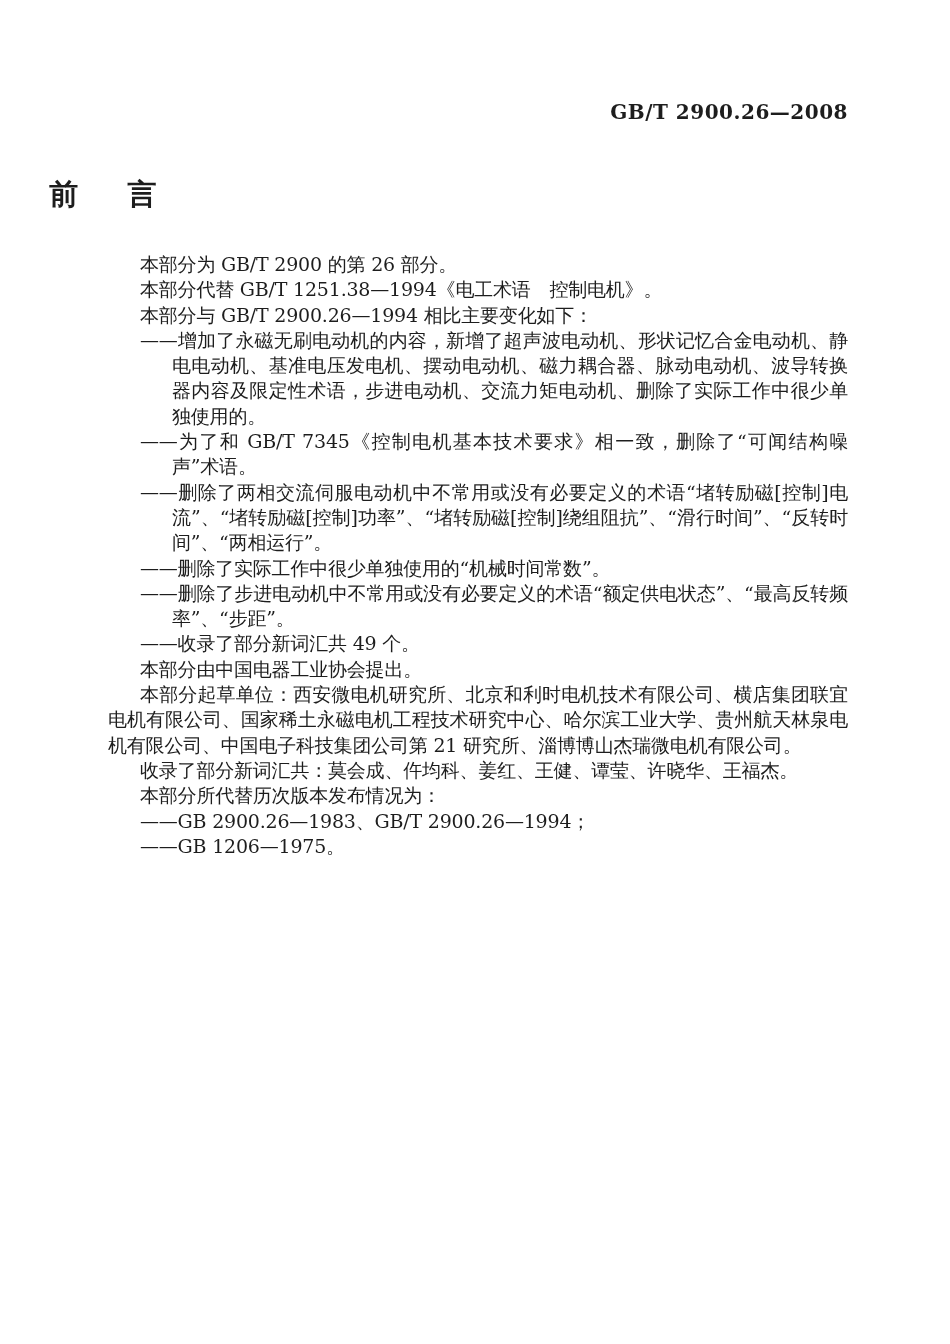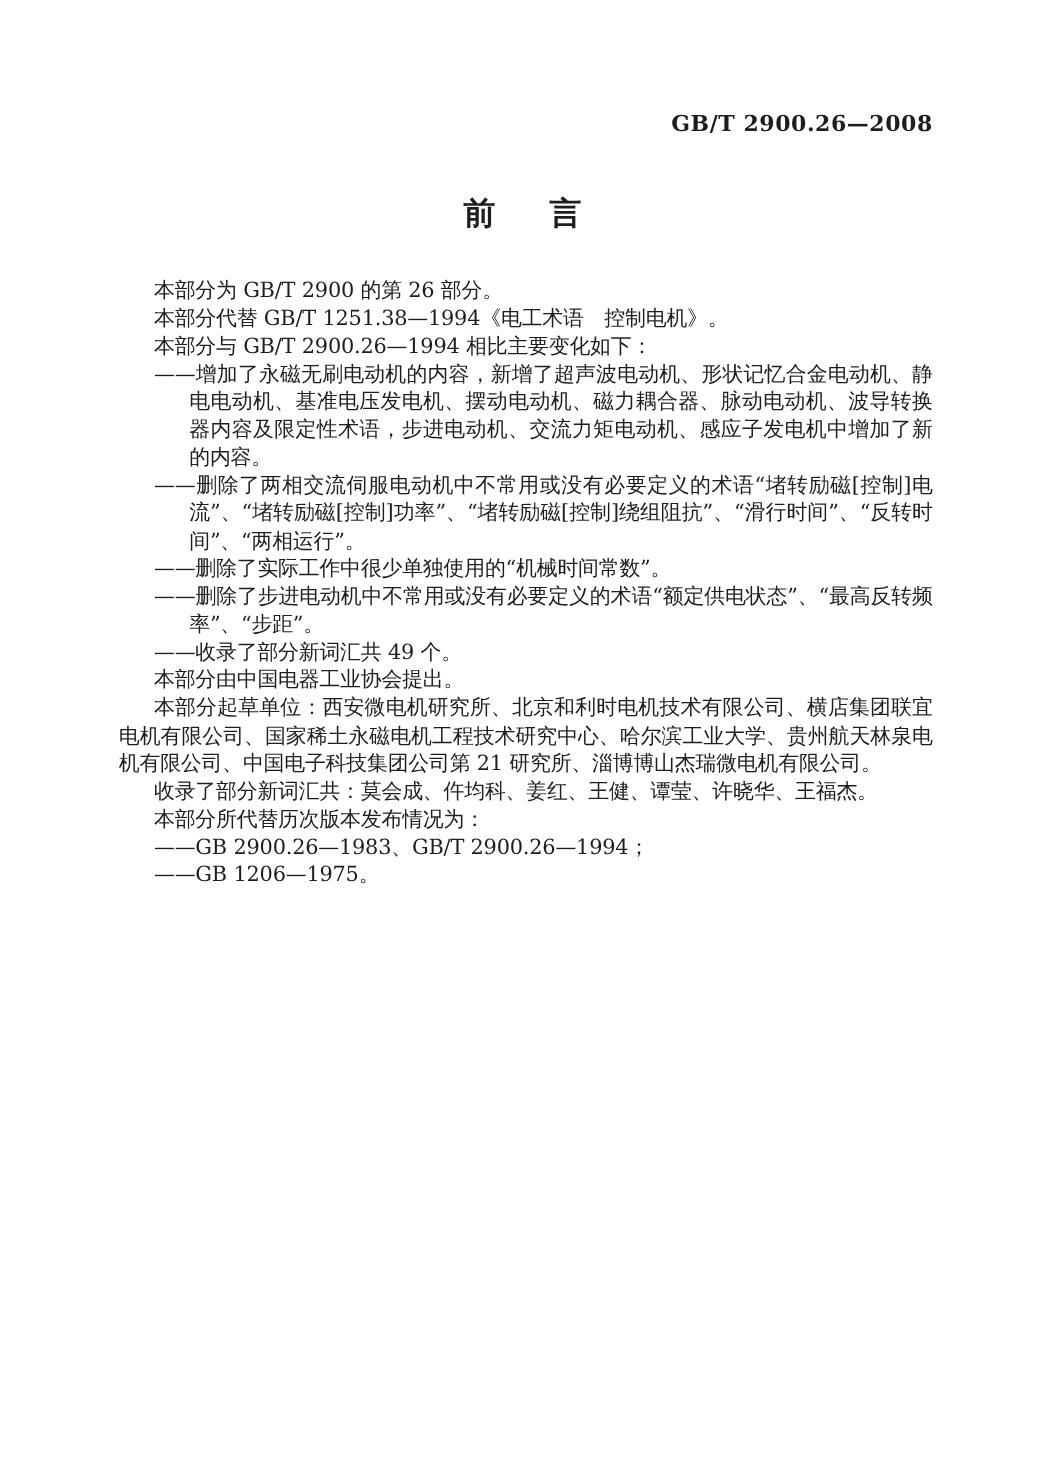--- a/index.html
+++ b/index.html
@@ -24,21 +24,20 @@
     font-weight: bold;
     letter-spacing: 0.5px;
     white-space: nowrap;
   }
   .doc-title {
     position: absolute;
     top: 177px;
     left: 0;
     width: 100%;
     margin: 0;
-    text-align: center;
     font-family: "DejaVu Sans", "Liberation Sans", sans-serif;
     font-size: 29px;
     line-height: 34px;
     font-weight: bold;
     letter-spacing: 1.7em;
     text-indent: 1.7em; 
     white-space: nowrap;
   }
   .body-text {
     position: absolute;
@@ -76,21 +75,22 @@
 <div class="page">
 
   <div class="header-code">GB/T 2900.26—2008</div>
 
   <h1 class="doc-title">前言</h1>
 
   <div class="body-text" id="paragraphs">
       <p class="para indent">本部分为 GB/T 2900 的第 26 部分。</p>
       <p class="para indent">本部分代替 GB/T 1251.38—1994《电工术语　控制电机》。</p>
       <p class="para indent">本部分与 GB/T 2900.26—1994 相比主要变化如下：</p>
-      <p class="para dash">——增加了永磁无刷电动机的内容，新增了超声波电动机、形状记忆合金电动机、静电电动机、基准电压发电机、摆动电动机、磁力耦合器、脉动电动机、波导转换器内容及限定性术语，步进电动机、交流力矩电动机、感应子发电机中增加了新的内容。</p>
+      <p class="para dash">——增加了永磁无刷电动机的内容，新增了超声波电动机、形状记忆合金电动机、静电电动机、基准电压发电机、摆动电动机、磁力耦合器、脉动电动机、波导转换器内容及限定性术语，步进电动机、交流力矩电动机、删除了实际工作中很少单独使用的。</p>
+      <p class="para dash">——为了和 GB/T 7345《控制电机基本技术要求》相一致，删除了“可闻结构噪声”术语。</p>
       <p class="para dash">——删除了两相交流伺服电动机中不常用或没有必要定义的术语“堵转励磁[控制]电流”、“堵转励磁[控制]功率”、“堵转励磁[控制]绕组阻抗”、“滑行时间”、“反转时间”、“两相运行”。</p>
       <p class="para dash">——删除了实际工作中很少单独使用的“机械时间常数”。</p>
       <p class="para dash">——删除了步进电动机中不常用或没有必要定义的术语“额定供电状态”、“最高反转频率”、“步距”。</p>
       <p class="para dash">——收录了部分新词汇共 49 个。</p>
       <p class="para indent">本部分由中国电器工业协会提出。</p>
       <p class="para indent">本部分起草单位：西安微电机研究所、北京和利时电机技术有限公司、横店集团联宜电机有限公司、国家稀土永磁电机工程技术研究中心、哈尔滨工业大学、贵州航天林泉电机有限公司、中国电子科技集团公司第 21 研究所、淄博博山杰瑞微电机有限公司。</p>
       <p class="para indent">收录了部分新词汇共：莫会成、仵均科、姜红、王健、谭莹、许晓华、王福杰。</p>
       <p class="para indent">本部分所代替历次版本发布情况为：</p>
       <p class="para dash">——GB 2900.26—1983、GB/T 2900.26—1994；</p>
       <p class="para dash">——GB 1206—1975。</p>

